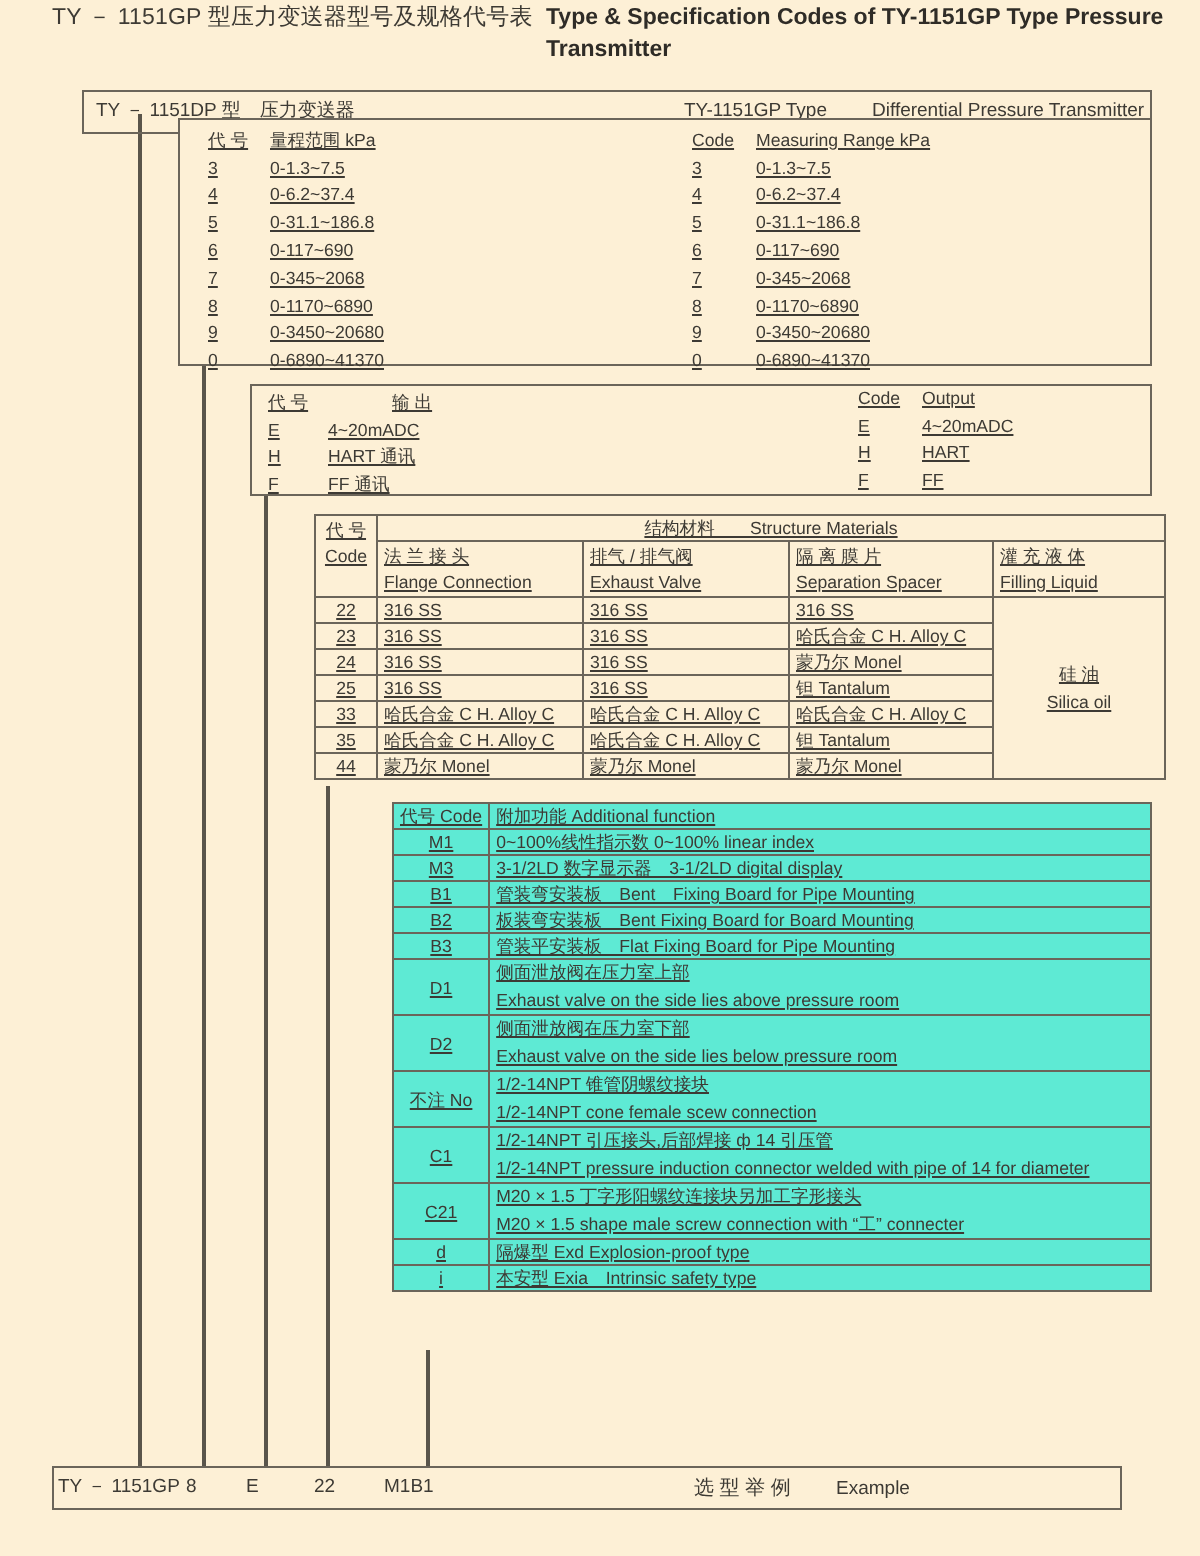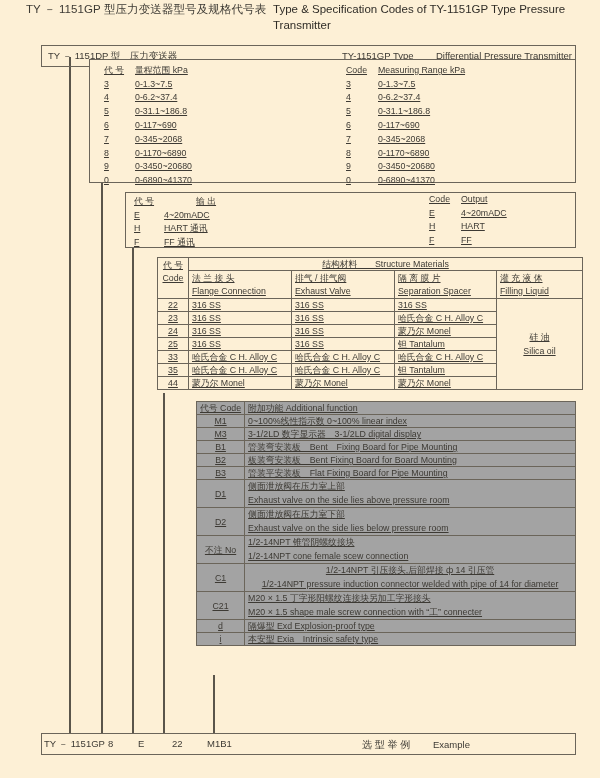--- a/index.html
+++ b/index.html
@@ -2,21 +2,21 @@
 <html><head>
 <meta charset="utf-8">
 <style>
   * { box-sizing: border-box; margin: 0; padding: 0; }
   html, body { width: 600px; height: 778px; background: #fdf0d6; overflow: hidden; }
   body { position: relative; font-family: "Liberation Sans", "DejaVu Sans", sans-serif; color: #3d3a34; }
   .box { position: absolute; border: 1.5px solid #6b655a; }
   .vline { position: absolute; width: 1.5px; background: #5a554b; }
   .t { position: absolute; white-space: nowrap; font-size: 9px; line-height: 12px; }
   .title-cn { left: 26px; top: 3px; font-size: 11.5px; letter-spacing: 0.1px; }
-  .title-en { left: 273px; top: 1px; font-size: 11.5px; font-weight: normal; line-height: 16px; white-space: normal; width: 320px; color: #2f2c27; }
+  .title-en { left: 273px; top: 1px; font-size: 11.5px; font-weight: bold; line-height: 16px; white-space: normal; width: 320px; color: #2f2c27; }
 
   table { border-collapse: collapse; position: absolute; font-size: 8.8px; text-decoration: underline; }
   td { border: 1.2px solid #6b655a; padding: 0 3px; height: 13px; line-height: 12px; white-space: nowrap; vertical-align: middle; }
   .c { text-align: center; }
   .plain td { border: none; padding: 0; height: 13.8px; }
 </style>
 </head>
 <body>
 
 <div class="t title-cn">TY － 1151GP 型压力变送器型号及规格代号表</div>
@@ -229,21 +229,21 @@
       </tr>
   <tr>
         <td class="c">44</td>
         <td>蒙乃尔 Monel</td>
         <td>蒙乃尔 Monel</td>
         <td>蒙乃尔 Monel</td>
       </tr>
 </tbody>
   </table>
 
-<table style="left:196px; top:401px; width:380px; background:#a3a3a3; border:1.5px solid #6b655a;">
+<table style="left:196px; top:401px; width:380px; background:#5eead4; border:1.5px solid #6b655a;">
   <tbody>
       <tr>
     <td class="c" style="width:48px;">代号 Code</td>
     <td>附加功能 Additional function</td>
   </tr>
   <tr>
         <td class="c">M1</td>
         <td>0~100%线性指示数 0~100% linear index</td>
       </tr>
   <tr>
@@ -278,21 +278,21 @@
       </tr>
   <tr>
         <td class="c" style="height:27px;">不注 No</td>
         <td style="line-height:13.5px;">
           <div>1/2-14NPT 锥管阴螺纹接块</div>
           <div>1/2-14NPT cone female scew connection</div>
         </td>
       </tr>
   <tr>
         <td class="c" style="height:27px;">C1</td>
-        <td style="line-height:13.5px;text-align:center;">
+        <td style="line-height:13.5px;">
           <div>1/2-14NPT 引压接头,后部焊接 ф 14 引压管</div>
           <div>1/2-14NPT pressure induction connector welded with pipe of 14 for diameter</div>
         </td>
       </tr>
   <tr>
         <td class="c" style="height:27px;">C21</td>
         <td style="line-height:13.5px;">
           <div>M20 × 1.5 丁字形阳螺纹连接块另加工字形接头</div>
           <div>M20 × 1.5 shape male screw connection with “工” connecter</div>
         </td>
@@ -301,21 +301,21 @@
         <td class="c">d</td>
         <td>隔爆型 Exd Explosion-proof type</td>
       </tr>
   <tr>
         <td class="c">i</td>
         <td>本安型 Exia　Intrinsic safety type</td>
       </tr>
 </tbody>
   </table>
 
-<div class="box" style="left:41px; top:733px; width:535px; height:22px; background:#fdf0d6;">
+<div class="box" style="left:26px; top:733px; width:535px; height:22px; background:#fdf0d6;">
   <div class="t" style="left:2px; top:4px; font-size:9.5px;">TY － 1151GP</div>
   <div class="t" style="left:66px; top:4px; font-size:9.5px;">8</div>
   <div class="t" style="left:96px; top:4px; font-size:9.5px;">E</div>
   <div class="t" style="left:130px; top:4px; font-size:9.5px;">22</div>
   <div class="t" style="left:165px; top:4px; font-size:9.5px;">M1B1</div>
   <div class="t" style="left:320px; top:5px; font-size:10px;">选 型 举 例</div>
   <div class="t" style="left:391px; top:5px; font-size:9.5px;">Example</div>
 </div>
 
 </body></html>

